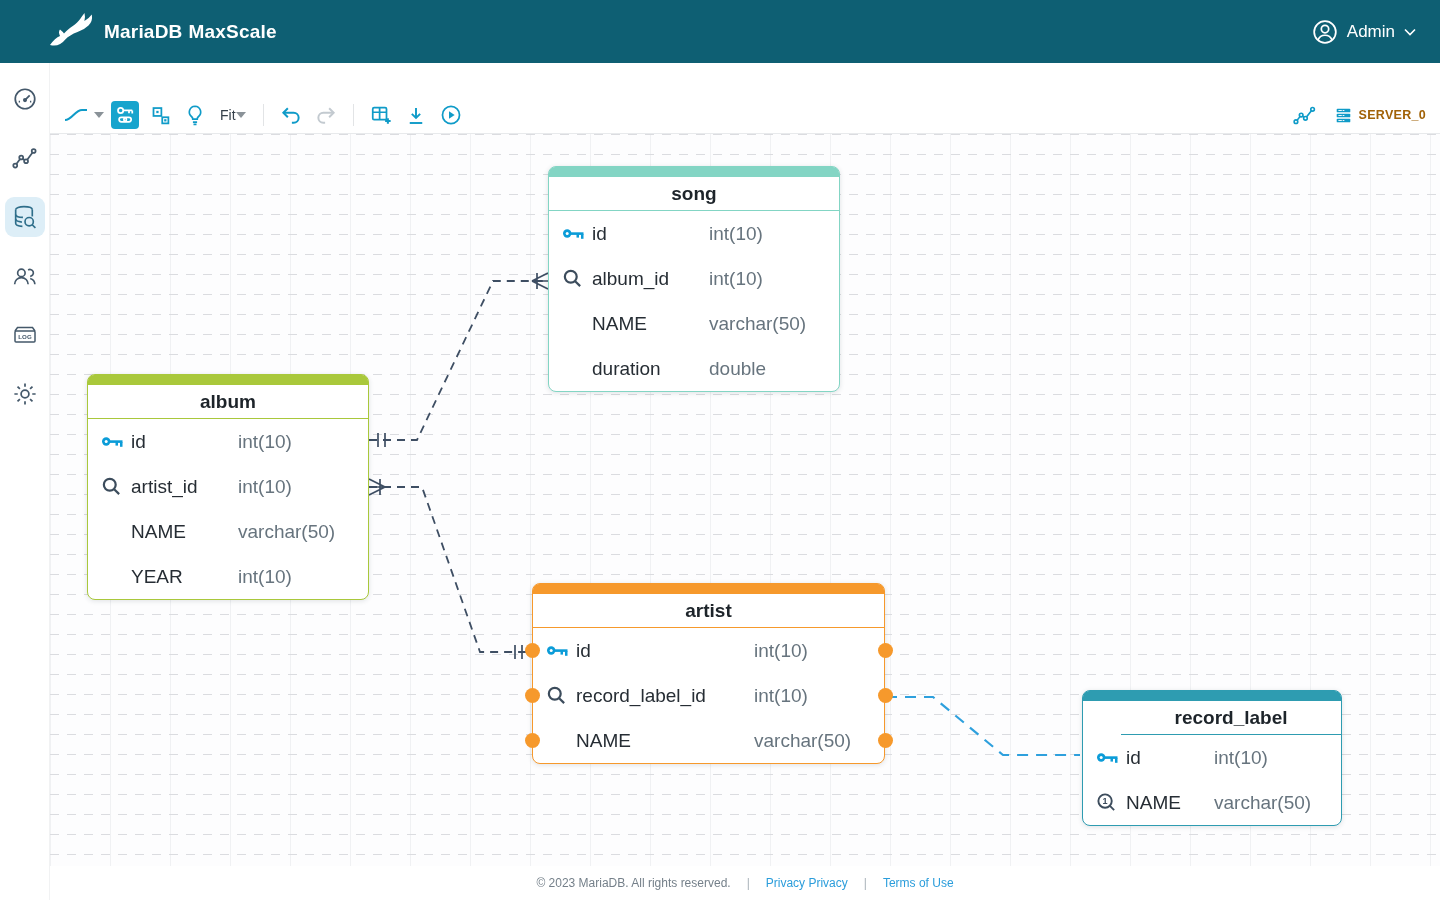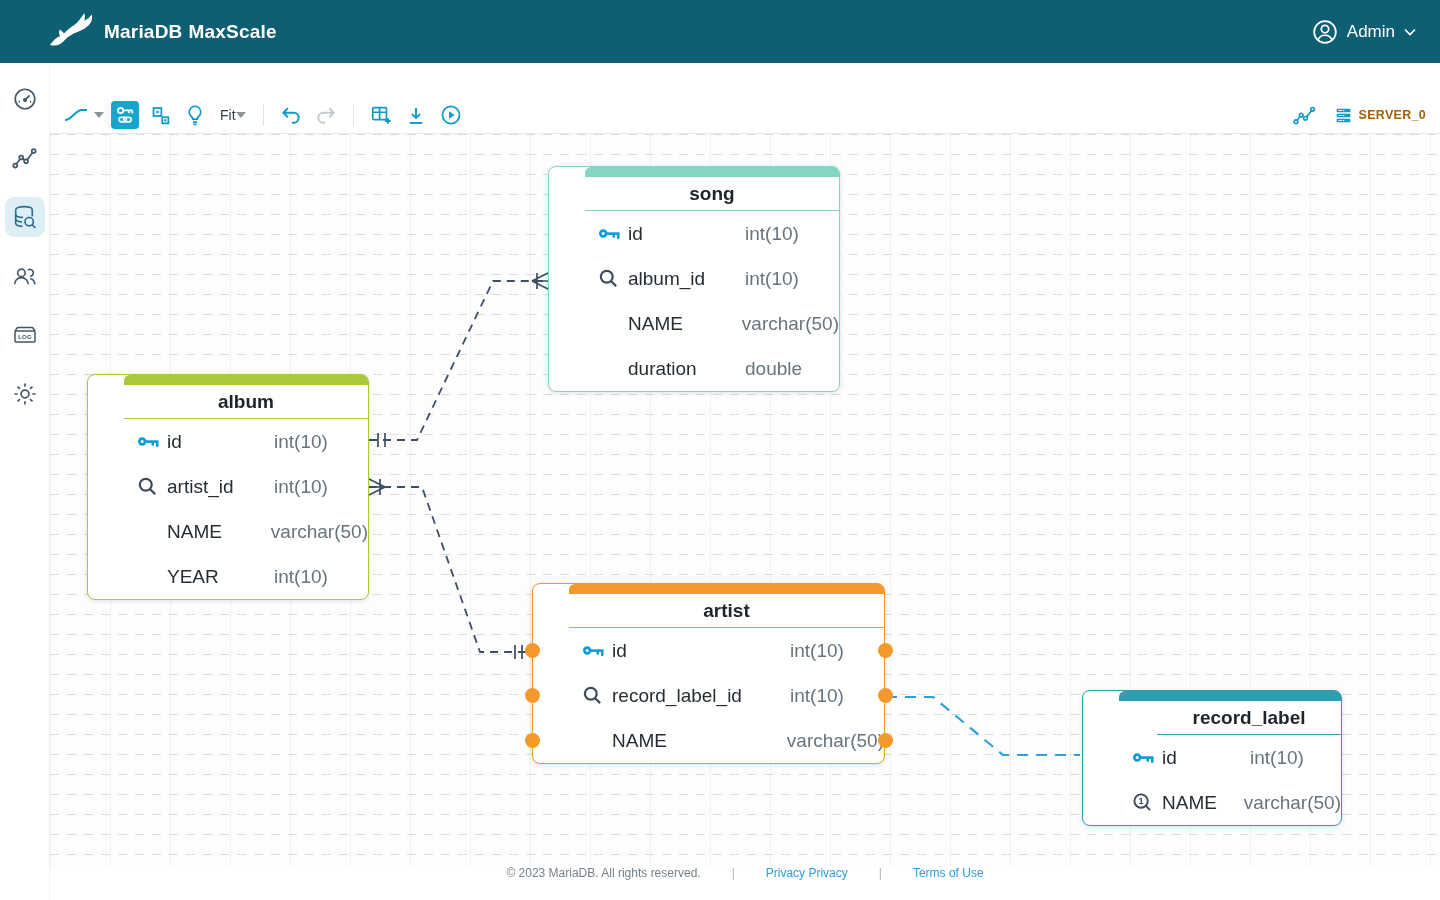--- a/index.html
+++ b/index.html
@@ -46,38 +46,38 @@
     cursor:pointer; margin:0 4px; }
   .toolbar-right { margin-left:auto; display:flex; align-items:center; gap:16px; }
   .server-chip { display:flex; align-items:center; gap:7px; color:#a16207; font-size:12.5px;
     font-weight:700; letter-spacing:.3px; cursor:pointer; }
 
   
   .canvas { position:absolute; left:0; top:71px; width:1390px; height:732px; background:#fdfdfe; }
   .canvas svg.rel { position:absolute; left:0; top:0; z-index:0; }
 
   .etable { position:absolute; background:#fff; border:1px solid; border-radius:8px;
-    box-shadow:0 1px 5px rgba(40,60,70,.14); z-index:2; cursor:grab;padding-left:36px; }
+    box-shadow:0 1px 5px rgba(40,60,70,.14); z-index:2; cursor:grab; }
   .ebar { height:10px; border-radius:6px 6px 0 0; }
   .etitle { height:34px; display:flex; align-items:center; justify-content:center;
     font-size:19px; font-weight:700; color:#1d242a; border-bottom:1px solid; }
   .erow { height:45px; display:flex; align-items:center; padding-left:13px; font-size:19px; }
   .ficon { width:30px; flex:none; display:flex; align-items:center; }
   .fname { color:#262d34; }
   .ftype { color:#67747e; }
   .t-song .fname { width:117px; }
   .t-album .fname { width:107px; }
   .t-artist .fname { width:178px; }
   .t-record_label .fname { width:88px; }
   .handle { position:absolute; width:15px; height:15px; border-radius:50%;
     background:#f6992c; z-index:3; cursor:crosshair; }
 
   
   .app-footer { position:absolute; left:0; top:803px; width:100%; height:34px; background:#fff;
-    display:flex; justify-content:center; gap:16px; font-size:12px; color:#75808a; }
+    display:flex; align-items:center; justify-content:center; gap:1px; font-size:12px; color:#75808a; }
   .app-footer .sep { color:#aab3ba; margin:0 15px; }
   .app-footer a { color:#2b9ddb; text-decoration:none; cursor:pointer; }
 
   svg { display:block; }
 </style>
 </head>
 <body>
 
 <header class="app-header">
   <div class="brand">

